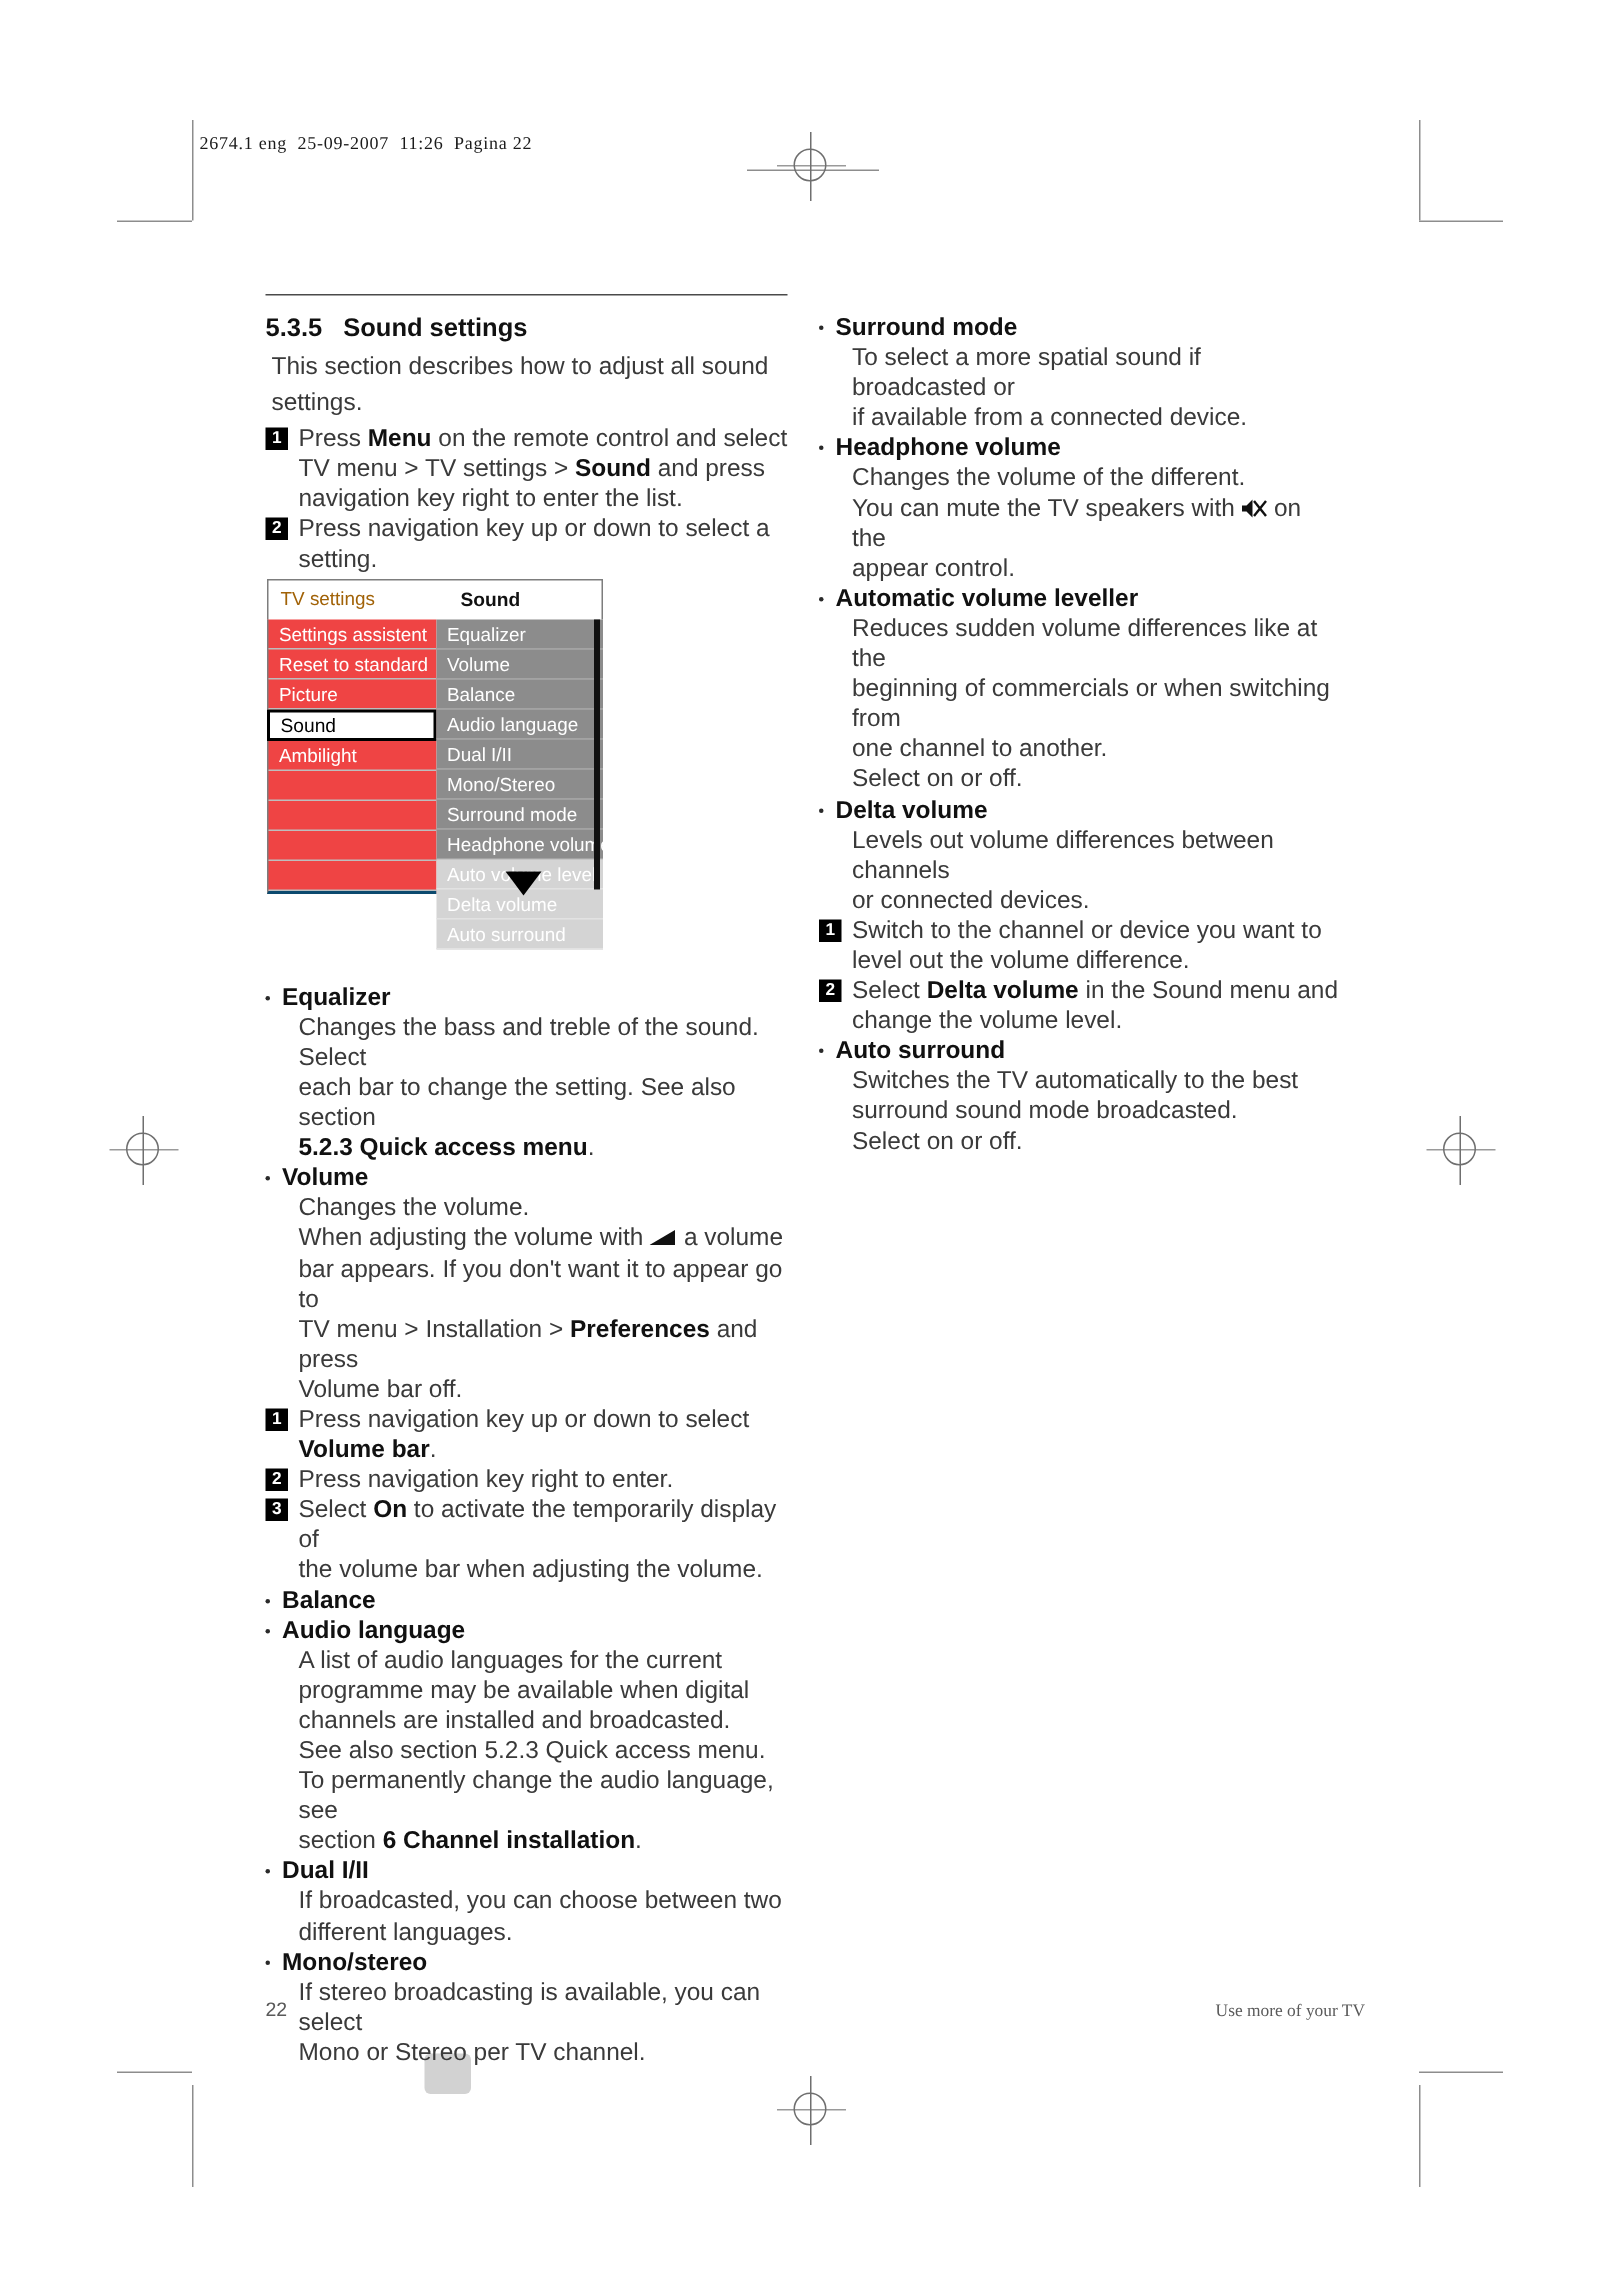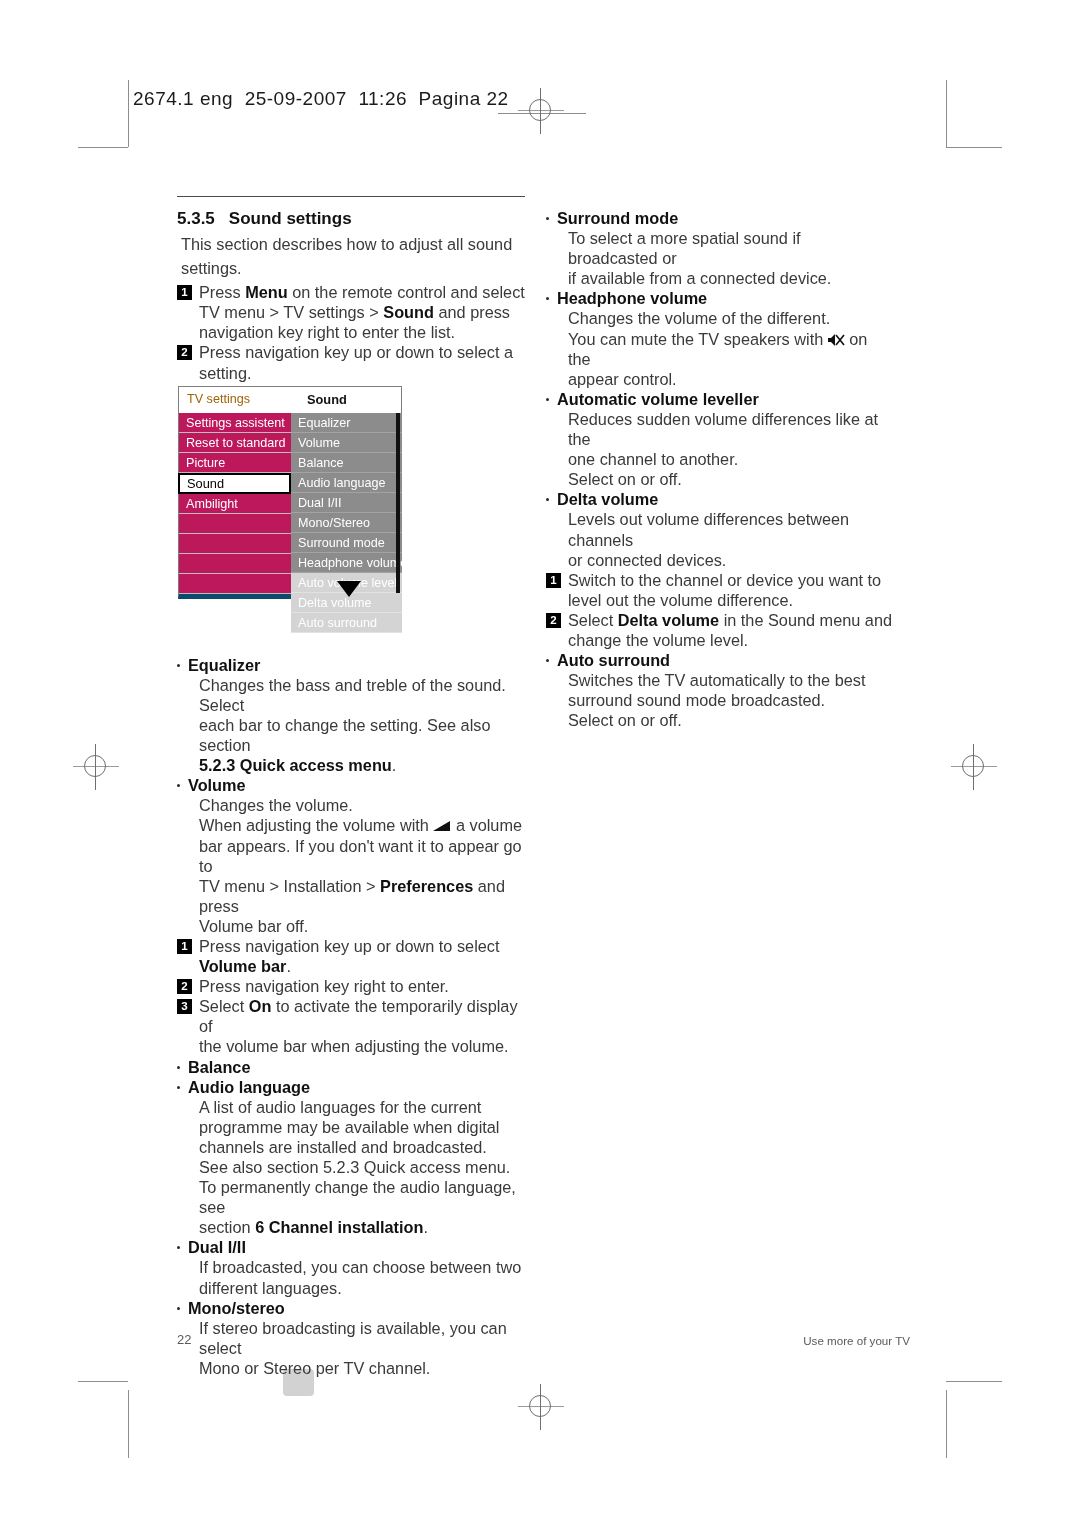--- a/index.html
+++ b/index.html
@@ -47,22 +47,22 @@
     left: 283px; top: 1369px;
     width: 31px; height: 27px;
     background: #d2d2d2;
     border-radius: 4px;
   }
 
   
   .slug {
     position: absolute;
     left: 133px; top: 88px;
-    font-family: Liberation Sans, sans-serif;
-    font-size: 19px;
+    font-family: Liberation Serif, serif;
+    font-size: 12px;
     letter-spacing: 0.5px;
     color: #1b1b1b;
     white-space: pre;
   }
 
   
   .content {
     position: absolute;
     left: 0; top: 0;
     width: 1080px; height: 1528px;
@@ -179,23 +179,23 @@
   }
 
   .tv-body {
     position: relative;
     display: flex;
     align-items: flex-start;
   }
   .tv-left {
     width: 113px;
     border-left: 1px solid #7d7d7d;
-    border-bottom: 5px solid #0c4a6e;
+    border-bottom: 2px solid #0c4a6e;
     box-sizing: border-box;
-    background: #be185d;
+    background: #ef4444;
     padding-bottom: 0;
   }
   .tv-left .row {
     height: 20px;
     line-height: 20px;
     padding-left: 7px;
     color: #ffffff;
     border-bottom: 1px solid #bdbdbd;
     box-sizing: border-box;
     white-space: nowrap;
@@ -254,20 +254,21 @@
     position: absolute;
     left: 177px; top: 1332px;
     font-size: 13px;
     color: #5a5a5a;
   }
   .foot-sect {
     position: absolute;
     right: 170px; top: 1334px;
     font-size: 11.6px;
     color: #5a5a5a;
+    font-family: Liberation Serif, serif;
   }
 </style>
 </head>
 <body>
 
 <div class="mark v" style="left:128px; top:80px; height:67px;"></div>
 <div class="mark h" style="left:78px; top:147px; width:50px;"></div>
 <div class="mark v" style="left:946px; top:80px; height:67px;"></div>
 <div class="mark h" style="left:946px; top:147px; width:56px;"></div>
 <div class="mark v" style="left:128px; top:1390px; height:68px;"></div>
@@ -427,20 +428,21 @@
         <span>on the</span></p>
       <p>appear control.</p>
     </div>
 
     <div class="bul">
       <span class="dot"></span>
       <span class="bul-title">Automatic volume leveller</span>
     </div>
     <div class="bul-body">
       <p>Reduces sudden volume differences like at the</p>
+      <p>beginning of commercials or when switching from</p>
       <p>one channel to another.</p>
       <p>Select on or off.</p>
     </div>
 
     <div class="bul">
       <span class="dot"></span>
       <span class="bul-title">Delta volume</span>
     </div>
     <div class="bul-body">
       <p>Levels out volume differences between channels</p>

